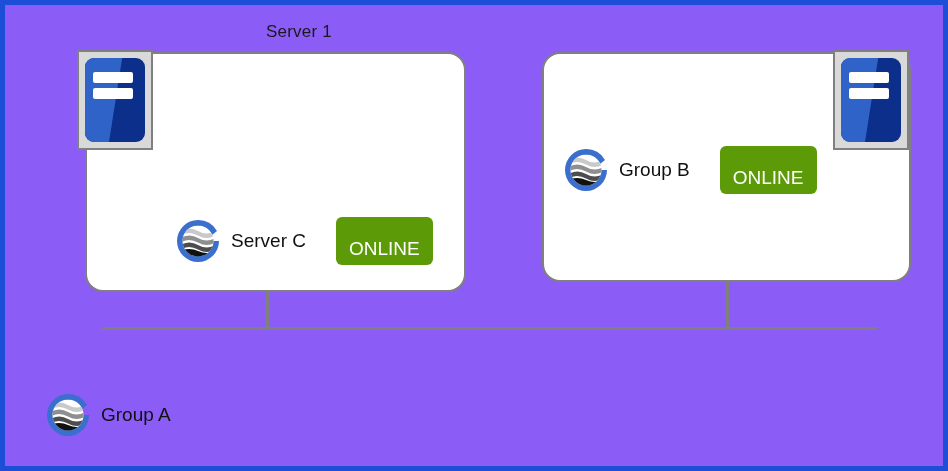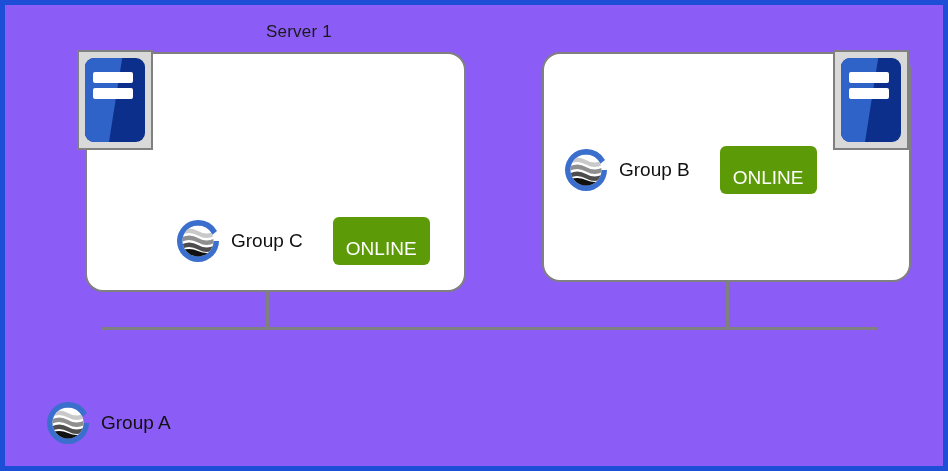--- a/index.html
+++ b/index.html
@@ -139,21 +139,21 @@
       </defs>
       <path d="M50 8 A42 42 0 1 0 50 92 A42 42 0 0 0 92 50 L60 50 L60 62 L78 62 A30 30 0 1 1 78 38 L88 30 A42 42 0 0 0 50 8 Z" fill="#3a6fce"></path>
       <g clip-path="url(#gcircC)">
         <rect x="15" y="19" width="70" height="62" fill="#ffffff"></rect>
         <path d="M15 30 q18 -10 35 0 q18 10 35 0 v9 q-17 10 -35 0 q-18 -10 -35 0 Z" fill="#c9c9c9"></path>
         <path d="M15 44 q18 -10 35 0 q18 10 35 0 v9 q-17 10 -35 0 q-18 -10 -35 0 Z" fill="#8f8f8f"></path>
         <path d="M15 58 q18 -10 35 0 q18 10 35 0 v9 q-17 10 -35 0 q-18 -10 -35 0 Z" fill="#4d4d4d"></path>
         <path d="M15 70 q18 -8 35 0 q18 8 35 0 v14 h-70 Z" fill="#111111"></path>
       </g>
     </svg>
-    <span class="group-label">Group  C</span>
+    <span class="group-label">Server  C</span>
     <span class="status-badge status-online">ONLINE</span>
   </div>
 
 
   <div class="server-box" style="left:537px; top:47px; width:369px; height:230px;"></div>
 
   <div class="node-icon" style="left:828px; top:45px;">
     <div class="node-icon-inner">
       <div class="node-bar b1"></div>
       <div class="node-bar b2"></div>
@@ -177,21 +177,21 @@
       </g>
     </svg>
     <span class="group-label">Group  B</span>
     <span class="status-badge status-online">ONLINE</span>
   </div>
 
   <div class="line-v" style="left:261px; top:287px; height:37px;"></div>
   <div class="line-v" style="left:721px; top:277px; height:47px;"></div>
   <div class="line-h" style="left:97px; top:322px; width:775px;"></div>
 
-  <div class="group-row" style="left:38px; top:393px;text-align:center;">
+  <div class="group-row" style="left:38px; top:385px;text-align:center;">
     <svg class="glogo" viewBox="0 0 100 100">
       <defs>
         <clipPath id="gcircA">
             <circle cx="50" cy="50" r="31"></circle>
           </clipPath>
       </defs>
       <path d="M50 8 A42 42 0 1 0 50 92 A42 42 0 0 0 92 50 L60 50 L60 62 L78 62 A30 30 0 1 1 78 38 L88 30 A42 42 0 0 0 50 8 Z" fill="#3a6fce"></path>
       <g clip-path="url(#gcircA)">
         <rect x="15" y="19" width="70" height="62" fill="#ffffff"></rect>
         <path d="M15 30 q18 -10 35 0 q18 10 35 0 v9 q-17 10 -35 0 q-18 -10 -35 0 Z" fill="#c9c9c9"></path>

